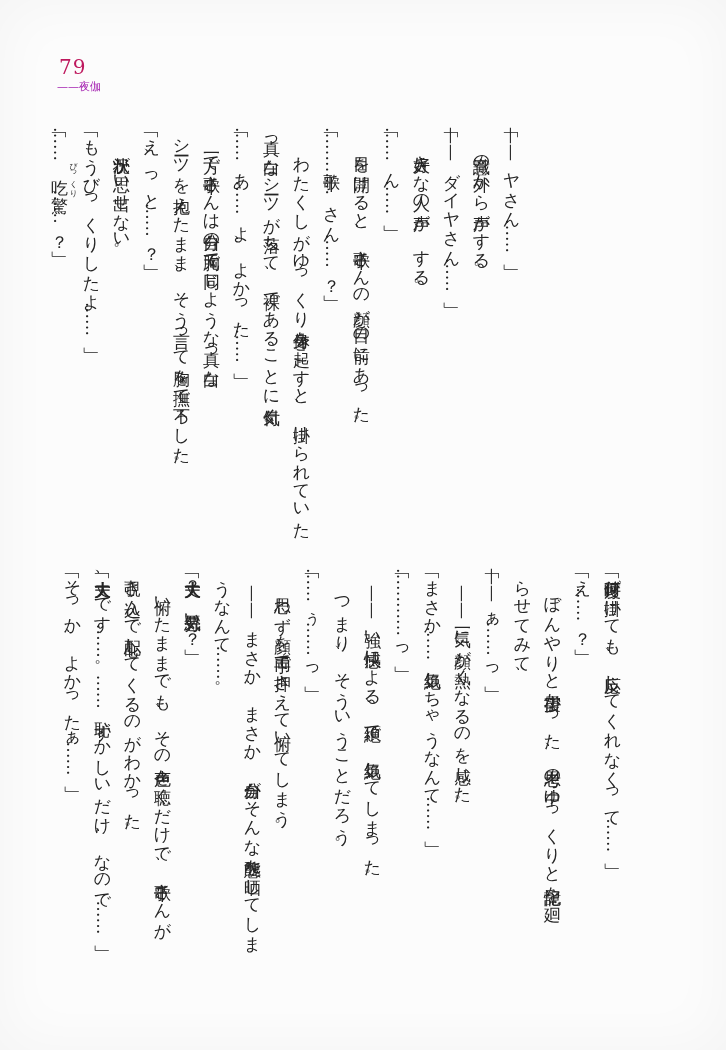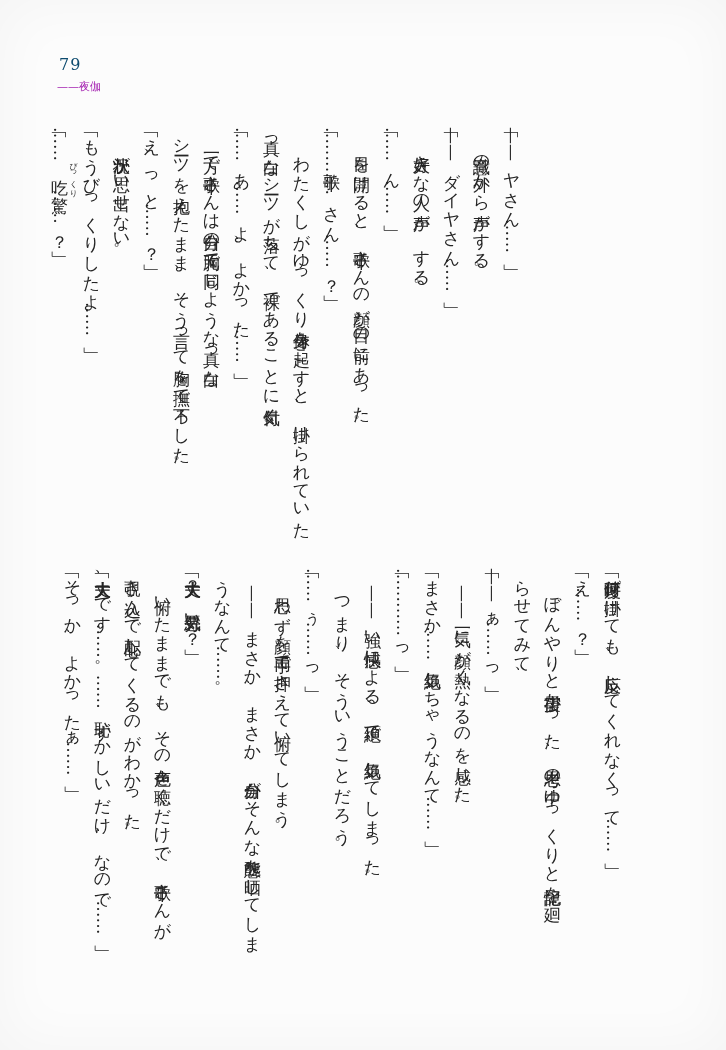--- a/index.html
+++ b/index.html
@@ -17,23 +17,23 @@
   .page {
     position: absolute;
     inset: 0;
     box-shadow: inset 0 0 60px rgba(0,0,0,0.035);
     color: #222222;
   }
   .page-number {
     position: absolute;
     left: 59px;
     top: 55px;
-    font-size: 16px;
+    font-size: 20px;
     letter-spacing: 1px;
-    color: #0c4a6e;
+    color: #be185d;
   }
   .chapter-title {
     position: absolute;
     left: 57px;
     top: 79px;
     font-size: 11px;
     color: #a21caf;
     white-space: nowrap;
   }
   .vtext {

